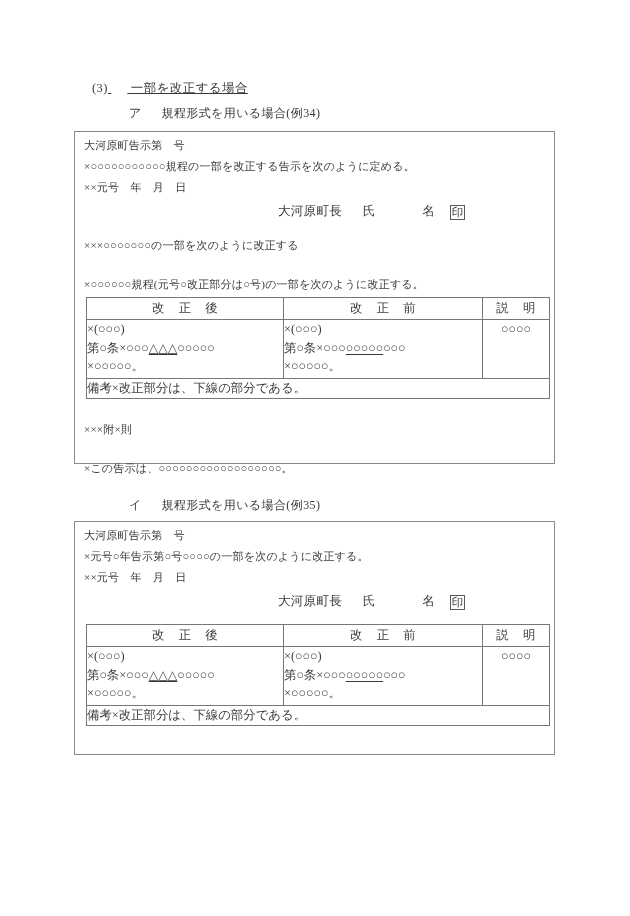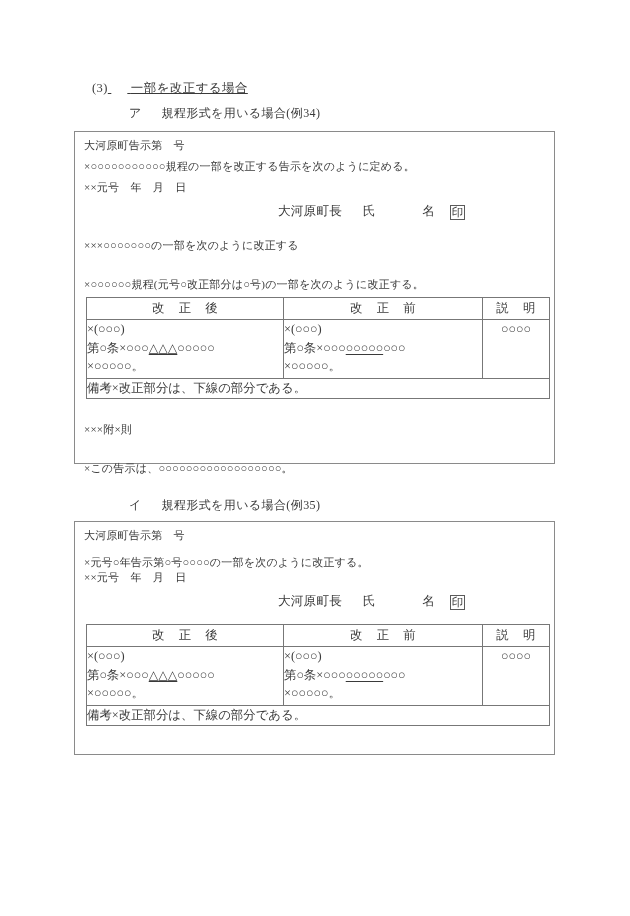--- a/index.html
+++ b/index.html
@@ -193,21 +193,21 @@
   <div class="heading-l2" style="left:113px; top:497px;">
     <span>イ</span>
     <span class="h-gap-sm"></span>
     <span>規程形式を用いる場合(例35)</span>
   </div>
 
   <div class="doc-box" style="left:74px; top:521px; width:481px; height:234px;">
 
     <div class="doc-line" style="left:9px; top:6px;">大河原町告示第　号</div>
 
-    <div class="doc-line" style="left:9px; top:33px;">×元号○年告示第○号○○○○の一部を次のように改正する。</div>
+    <div class="doc-line" style="left:9px; top:27px;">×元号○年告示第○号○○○○の一部を次のように改正する。</div>
 
     <div class="doc-line" style="left:9px; top:48px;">××元号　年　月　日</div>
 
     <div class="sign-line" style="left:203px; top:71px;">
       <span>大河原町長</span>
       <span class="sp-mid"></span>
       <span>氏</span>
       <span class="sp-wide"></span><span class="sp-wide"></span>
       <span>名</span>
       <span class="sp-nar"></span>

